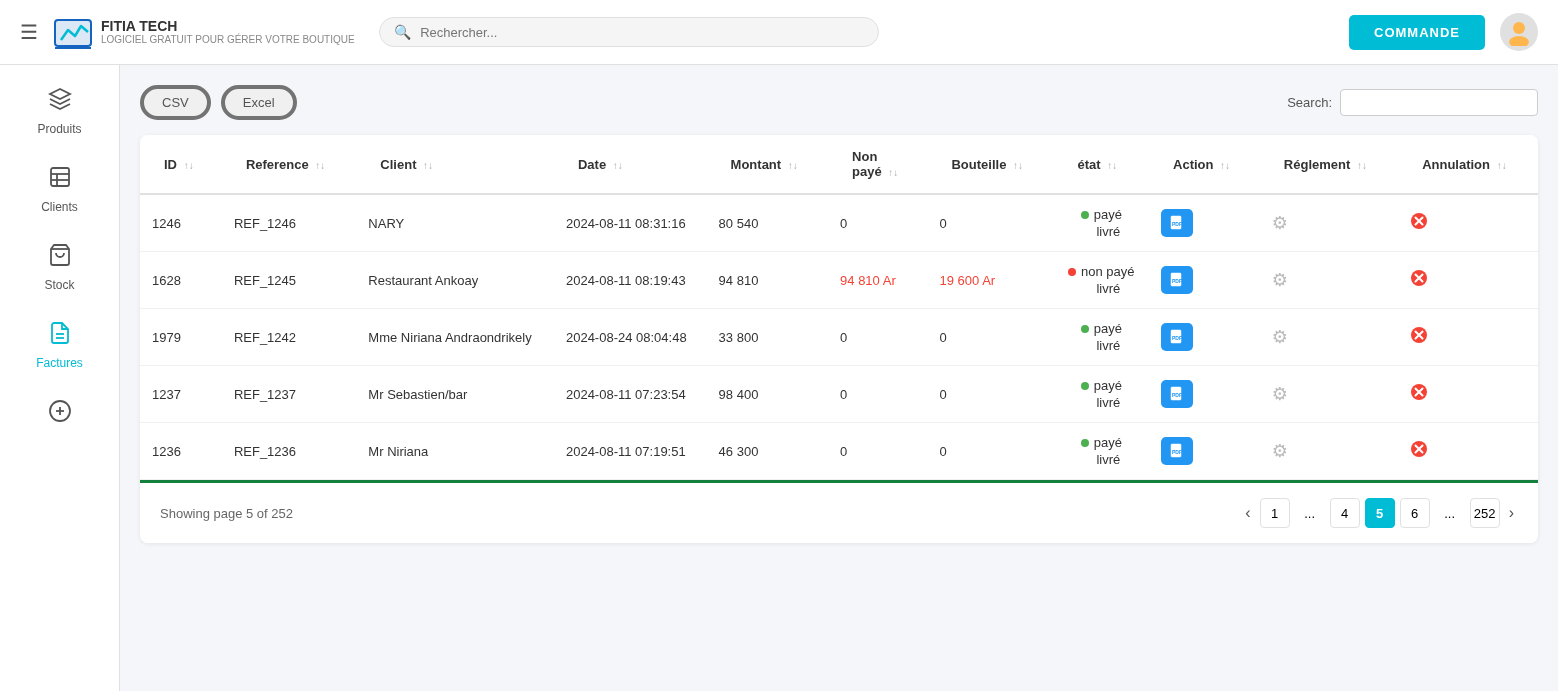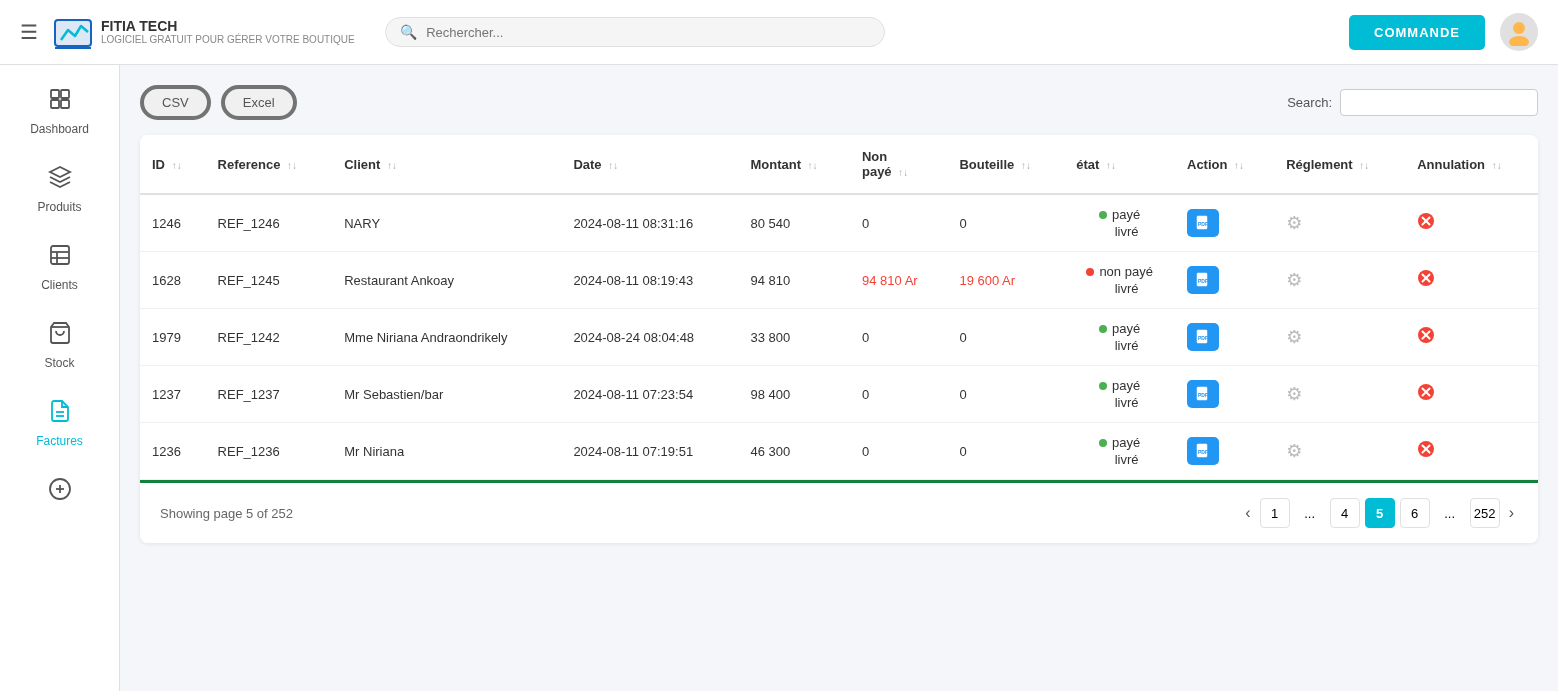--- a/index.html
+++ b/index.html
@@ -5,21 +5,21 @@
     * { box-sizing: border-box; margin: 0; padding: 0; }
     body { font-family: Arial, sans-serif; background: #f4f6f9; font-size: 13px; color: #333; }
 
     
     .topnav {
       display: flex; align-items: center; background: #fff;
       padding: 0 20px; height: 65px; border-bottom: 1px solid #e0e0e0;
       position: fixed; top: 0; left: 0; right: 0; z-index: 100;
     }
     .hamburger { font-size: 20px; color: #555; cursor: pointer; margin-right: 15px; }
-    .logo-area { display: flex; align-items: center; margin-right: 30px; }
+    .logo-area { display: flex; align-items: center; margin-right: 24px; }
     .logo-icon { width: 40px; height: 40px; margin-right: 8px; }
     .logo-text { font-weight: bold; font-size: 14px; color: #333; line-height: 1.2; }
     .logo-text span { display: block; font-size: 10px; color: #888; font-weight: normal; }
     .search-bar {
       flex: 1; display: flex; align-items: center;
       background: #f5f5f5; border-radius: 20px; padding: 6px 15px;
       max-width: 500px; border: 1px solid #e0e0e0;
     }
     .search-bar input { border: none; background: transparent; outline: none; font-size: 13px; width: 100%; color: #999; }
     .search-icon-nav { color: #aaa; margin-right: 8px; font-size: 14px; }
@@ -58,21 +58,21 @@
     .search-right label { font-size: 13px; color: #555; }
     .search-right input {
       border: 1px solid #ccc; border-radius: 4px; padding: 5px 10px; font-size: 13px; outline: none;
     }
 
     
     .table-container { background: #fff; border-radius: 8px; overflow: hidden; box-shadow: 0 1px 4px rgba(0,0,0,0.08); }
     table { width: 100%; border-collapse: collapse; }
     thead tr { background: #fff; border-bottom: 2px solid #e0e0e0; }
     th {
-      padding: 14px 12px; text-align: left; font-weight: 600; font-size: 13px; color: #333;
+      padding: 14px 24px; text-align: left; font-weight: 600; font-size: 13px; color: #333;
       white-space: nowrap; vertical-align: middle;
     }
     th .sort-arrows { font-size: 10px; color: #aaa; margin-left: 3px; }
     tbody tr { border-bottom: 1px solid #f0f0f0; }
     td { padding: 12px 12px; font-size: 13px; color: #333; vertical-align: middle; }
 
     .status-dot { display: inline-block; width: 8px; height: 8px; border-radius: 50%; margin-right: 5px; }
     .status-dot.green { background: #4caf50; }
     .status-dot.red { background: #f44336; }
     .status-text { display: flex; align-items: center; flex-direction: column; gap: 2px; }
@@ -131,31 +131,20 @@
     <div class="avatar">
       <svg width="28" height="28" viewBox="0 0 28 28">
         <circle cx="14" cy="10" r="6" fill="#ffb74d"></circle>
         <ellipse cx="14" cy="24" rx="10" ry="6" fill="#ffb74d"></ellipse>
       </svg>
     </div>
   </div>
 </nav>
 
 <aside class="sidebar">
-  <div class="sidebar-item">
-    <span class="sidebar-icon">
-      <svg width="24" height="24" viewBox="0 0 24 24" fill="none" stroke="#555" stroke-width="1.8">
-        <rect x="3" y="3" width="8" height="8" rx="1"></rect>
-        <rect x="13" y="3" width="8" height="8" rx="1"></rect>
-        <rect x="3" y="13" width="8" height="8" rx="1"></rect>
-        <rect x="13" y="13" width="8" height="8" rx="1"></rect>
-      </svg>
-    </span>
-    <span>Dashboard</span>
-  </div>
   <div class="sidebar-item">
     <span class="sidebar-icon">
       <svg width="24" height="24" viewBox="0 0 24 24" fill="none" stroke="#555" stroke-width="1.8">
         <path d="M12 2L2 7l10 5 10-5-10-5z"></path>
         <path d="M2 17l10 5 10-5"></path>
         <path d="M2 12l10 5 10-5"></path>
       </svg>
     </span>
     <span>Produits</span>
   </div>

